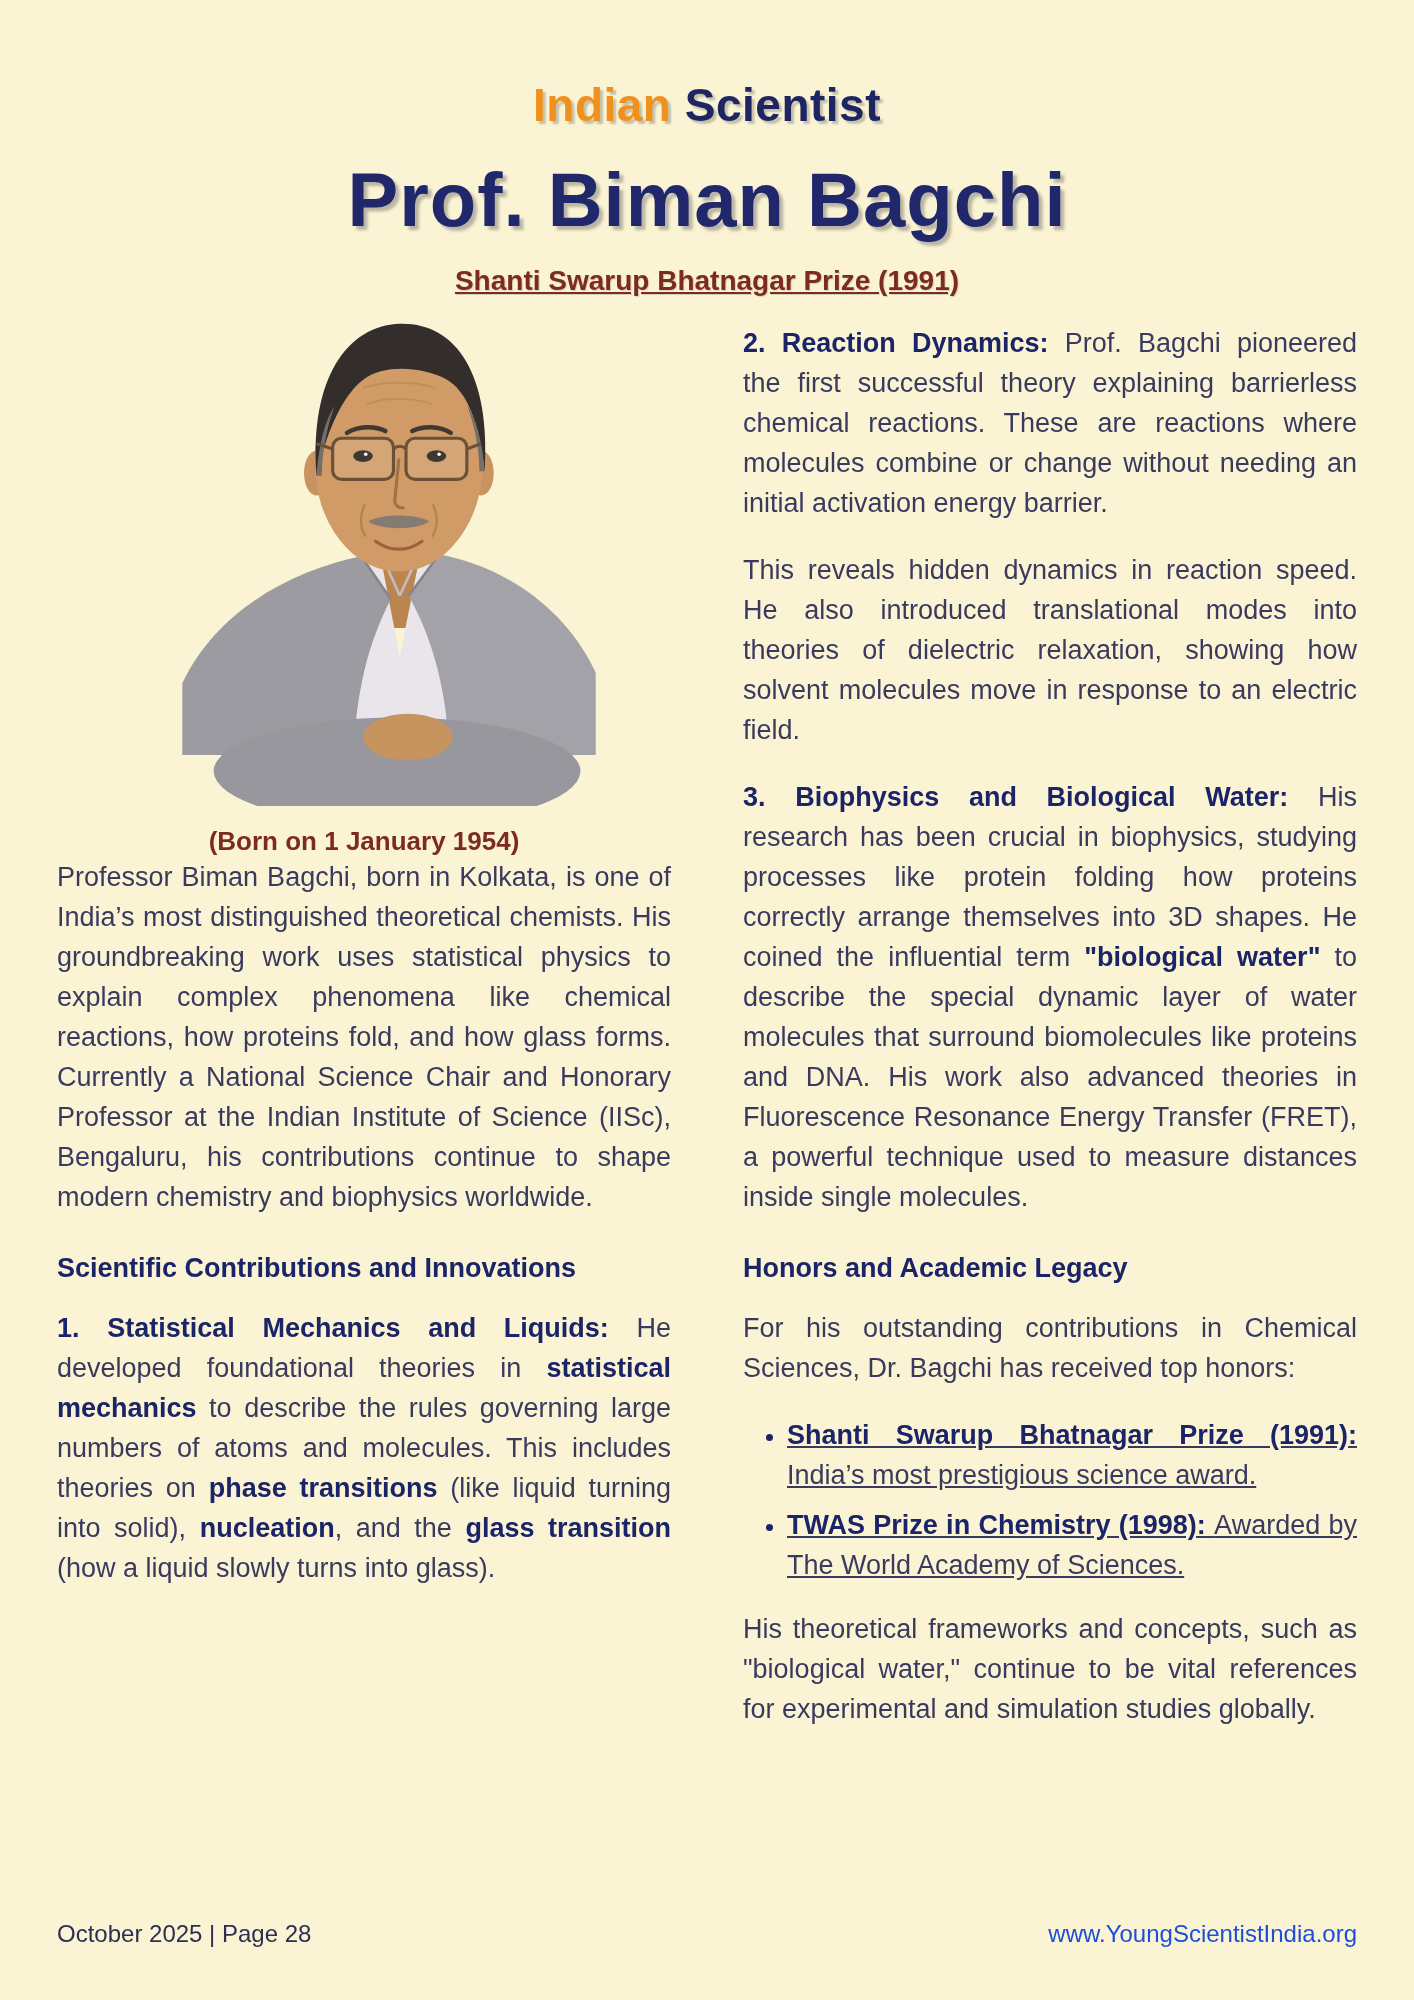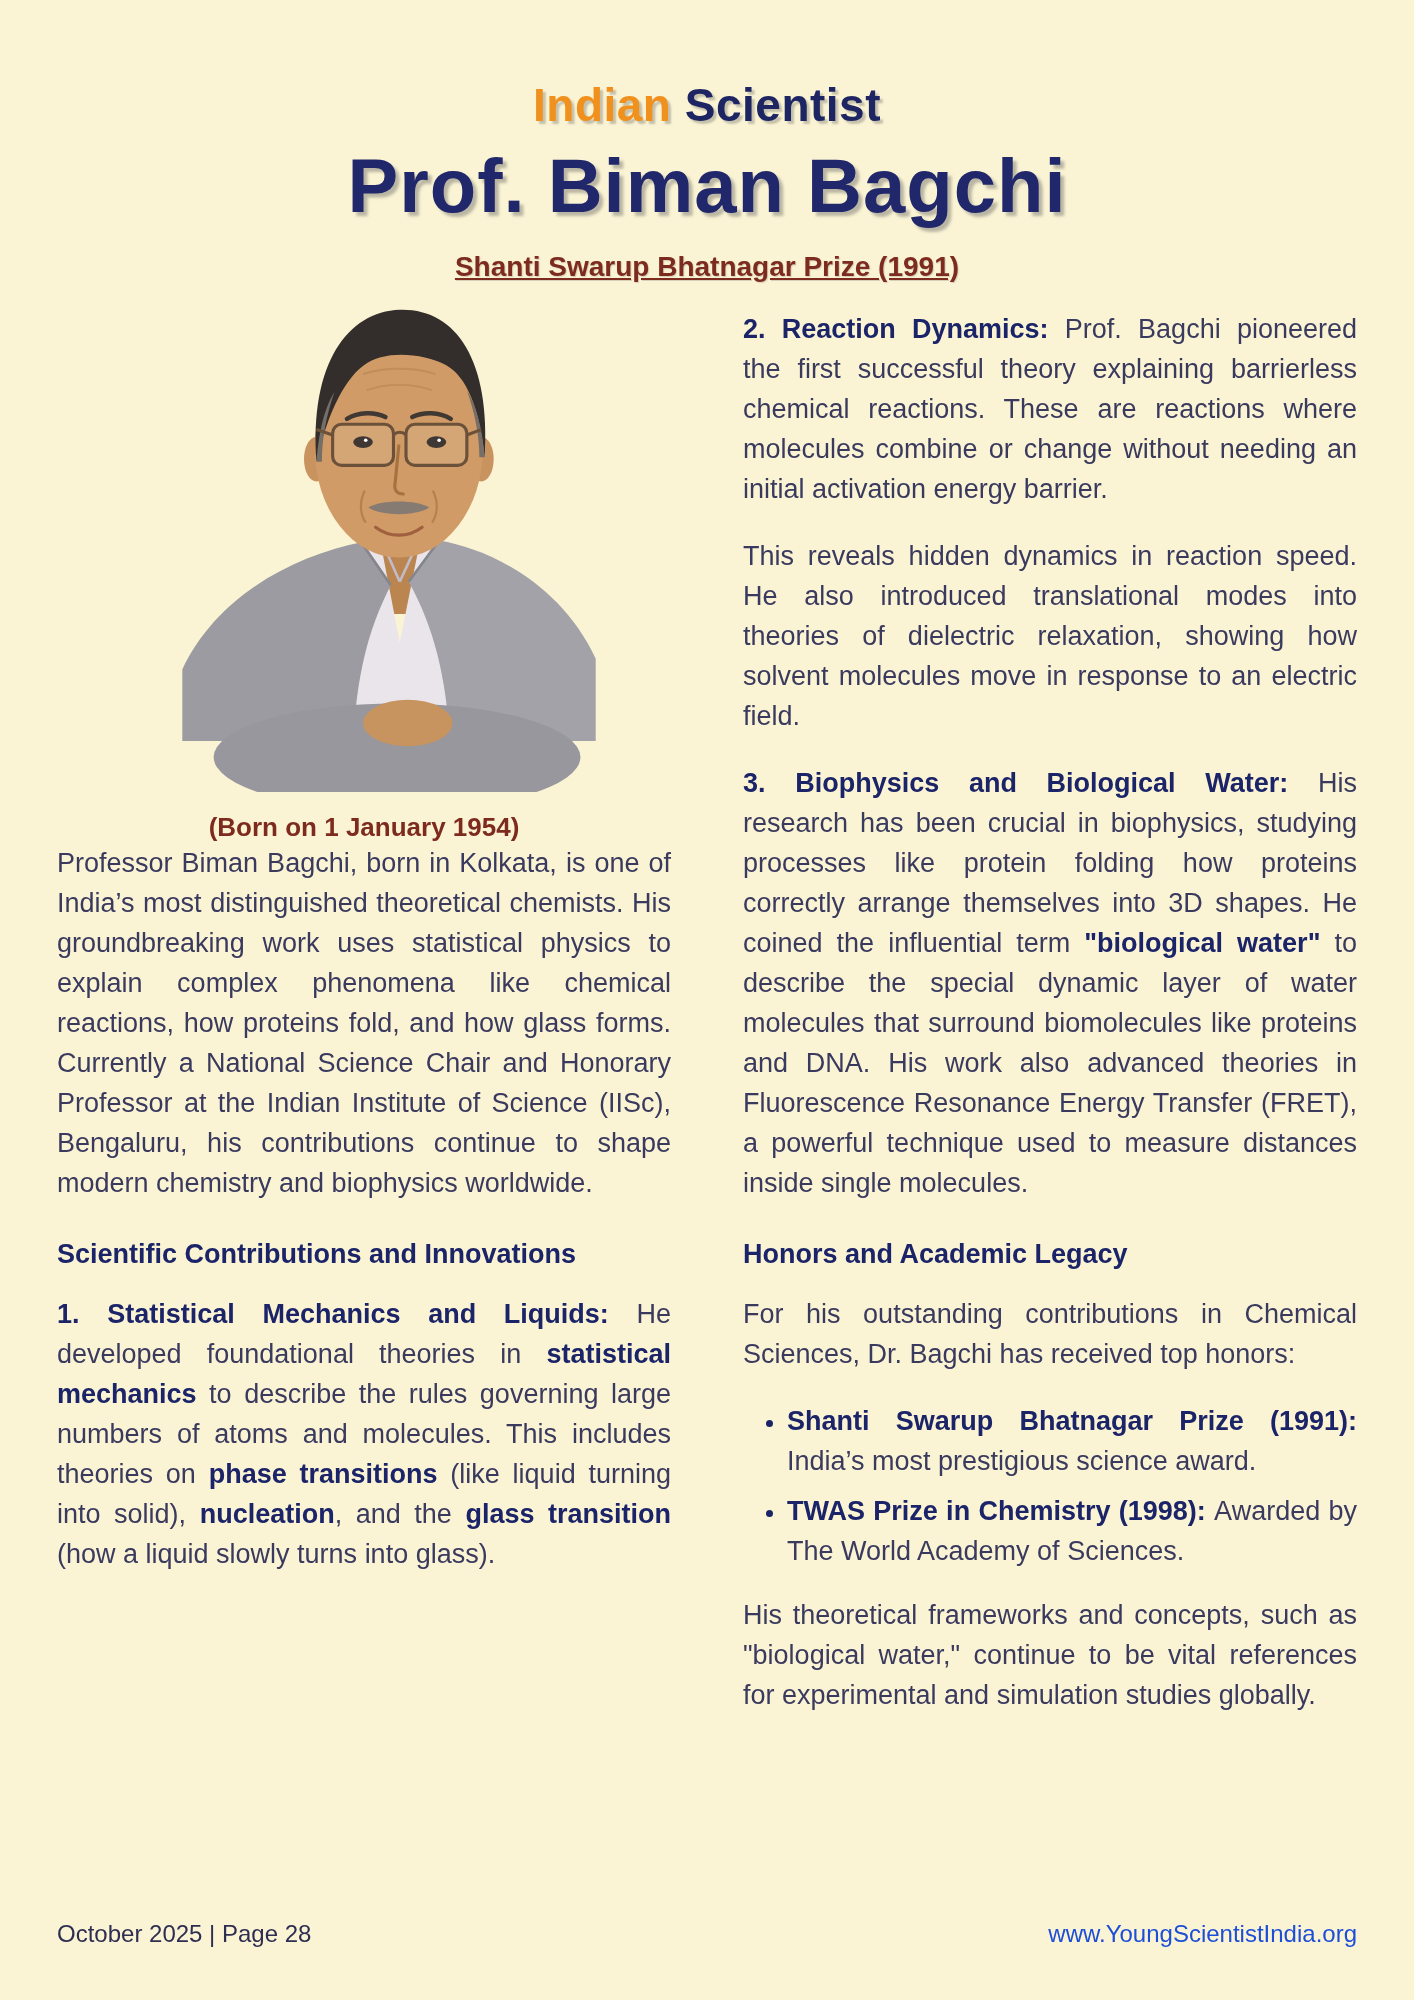--- a/index.html
+++ b/index.html
@@ -22,21 +22,21 @@
     letter-spacing:.5px;
     text-shadow:3px 3px 2px rgba(95,95,95,.35);
   }
   .kicker .orange{color:#F0911D;text-align:center;}
   .kicker .navy{color:#1D2562;}
   .title{
     text-align:center;
     font-size:76px;
     font-weight:800;
     color:#20276B;
-    margin-top:10px;
+    margin-top:24px;
     letter-spacing:1px;
     text-shadow:4px 4px 3px rgba(95,95,95,.42);
   }
   .subtitle{
     text-align:center;
     font-size:28px;
     font-weight:700;
     color:#7D2B1F;
     margin-top:22px;
     text-shadow:1px 1px 1px rgba(95,95,95,.25);
@@ -71,20 +71,21 @@
     line-height:48px;
     font-weight:800;
     color:#1B2468;
     margin:14px 0 16px 0;
   }
 
   ul.honors{
     margin:8px 0 24px 0;
     padding-left:44px;
     list-style:disc;
+    text-decoration:underline;
   }
   ul.honors li{
     font-size:27px;
     line-height:40px;
     text-align:justify;
     margin-bottom:10px;
     color:#3A3A5F;
   }
   ul.honors li::marker{color:#1B2468;font-size:24px;}
 

